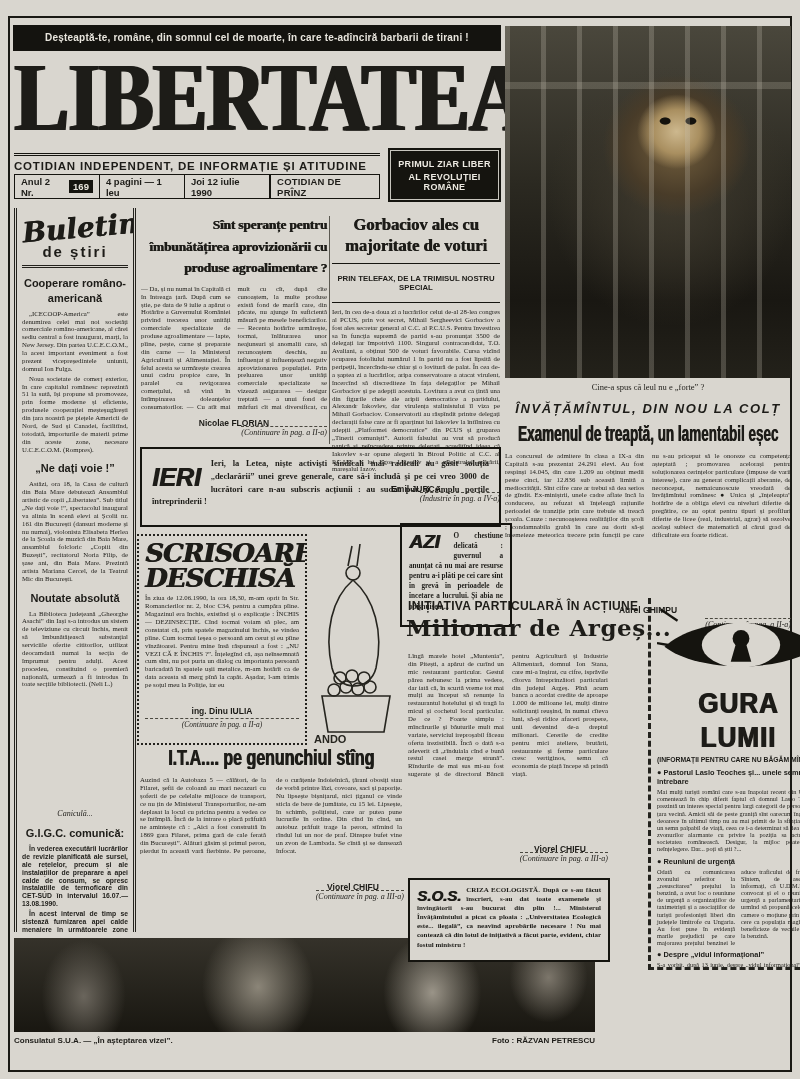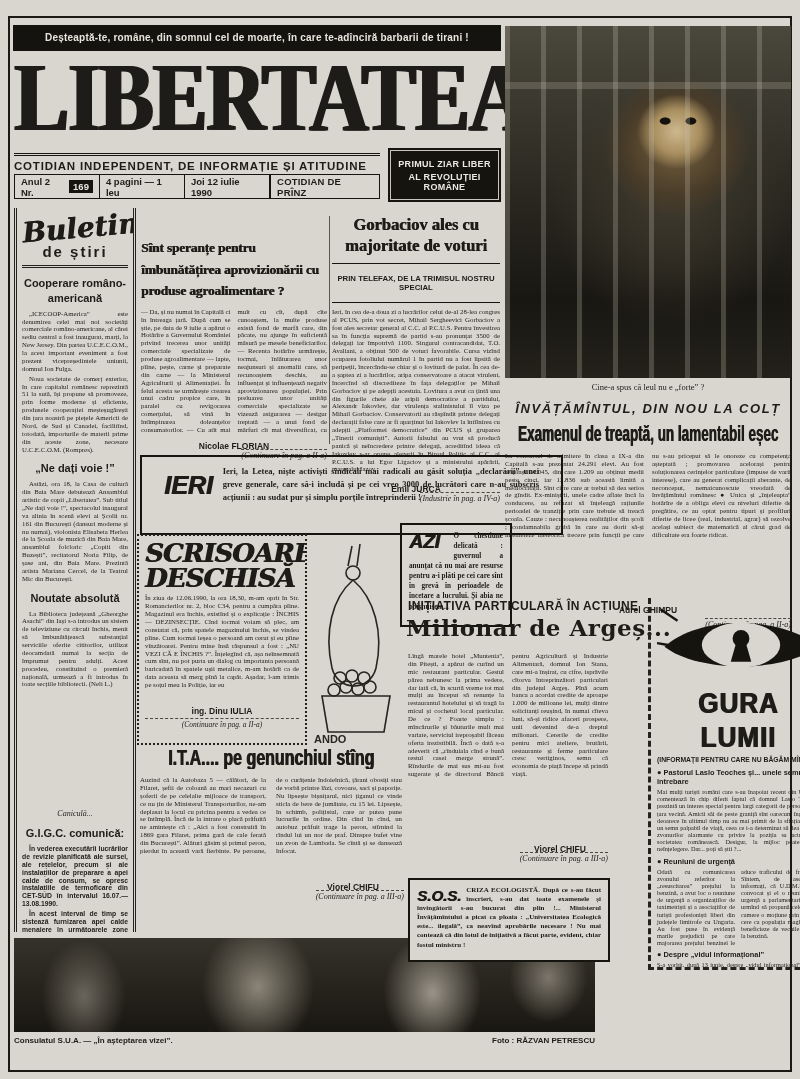--- a/index.html
+++ b/index.html
@@ -74,34 +74,34 @@
     background:
       radial-gradient(30px 40px at 30% 55%, #7a756a, rgba(0,0,0,0) 75%),
       radial-gradient(34px 44px at 70% 60%, #8a857a, rgba(0,0,0,0) 75%),
       linear-gradient(160deg,#6b665c 0%,#3c3831 45%,#57534a 70%,#262曾320 100%),
       linear-gradient(180deg,#55514a,#2e2b26);}
   .lr-cap{text-align:center;font:italic 8px "Liberation Serif",serif;margin-bottom:2px;}
   .gigc .micro,.gigc p{font-family:"Liberation Sans",sans-serif;font-weight:700;}
 
   
   .sperante{left:141px;top:214px;width:186px;}
-  .sp-title{font:700 13.5px/1.6 "Liberation Serif",serif;text-align:left;letter-spacing:-.2px;margin-bottom:6px;
-            text-shadow:.6px 0 0 currentColor;margin-top:23px;}
+  .sp-title{font:700 13.5px/1.6 "Liberation Serif",serif;text-align:right;letter-spacing:-.2px;margin-bottom:6px;
+            text-shadow:.6px 0 0 currentColor;}
   .sp-body{height:130px;column-count:2;column-gap:7px;overflow:hidden;margin-bottom:3px;}
 
   
   .gorba{left:332px;top:214px;width:168px;}
   .go-title{font:700 16.5px/1.3 "Liberation Serif",serif;text-align:center;margin-bottom:6px;
             text-shadow:.6px 0 0 currentColor;}
   .go-kick{font:700 7.8px "Liberation Sans",sans-serif;text-align:center;border-top:1px solid #15140f;
            border-bottom:1px solid #15140f;padding:10px 0;margin-bottom:5px;}
   .go-body{height:176px;overflow:hidden;}
 
   
-  .ieri{left:140px;top:447px;width:423px;height:80px;border:2px solid #15140f;padding:8px 22px;box-sizing:border-box;overflow:hidden;margin-top:8px;}
+  .ieri{left:140px;top:447px;width:361px;height:80px;border:2px solid #15140f;padding:8px 10px;box-sizing:border-box;overflow:hidden;}
   .ieri-label{float:left;font:italic 700 25px "Liberation Sans",sans-serif;margin:6px 10px 0 0;text-shadow:1px 0 0 currentColor;}
   .ieri-text{font:700 8.5px/1.5 "Liberation Serif",serif;text-align:justify;}
 
   .scrisoare{left:137px;top:534px;width:170px;height:211px;border:2px dotted #23221d;padding:5px 6px;box-sizing:border-box;overflow:hidden;}
   .sc-title{font:italic 700 26px/0.95 "DejaVu Serif",serif;letter-spacing:-1px;text-shadow:.8px 0 0 currentColor;}
   .sc-body{height:112px;overflow:hidden;margin-top:4px;}
   .sc-cont{text-align:center;font:italic 7.5px "Liberation Serif",serif;border-top:1px dashed #4a4840;margin-top:2px;padding-top:1px;}
 
   .cartoon{left:308px;top:540px;width:92px;height:205px;}
 

